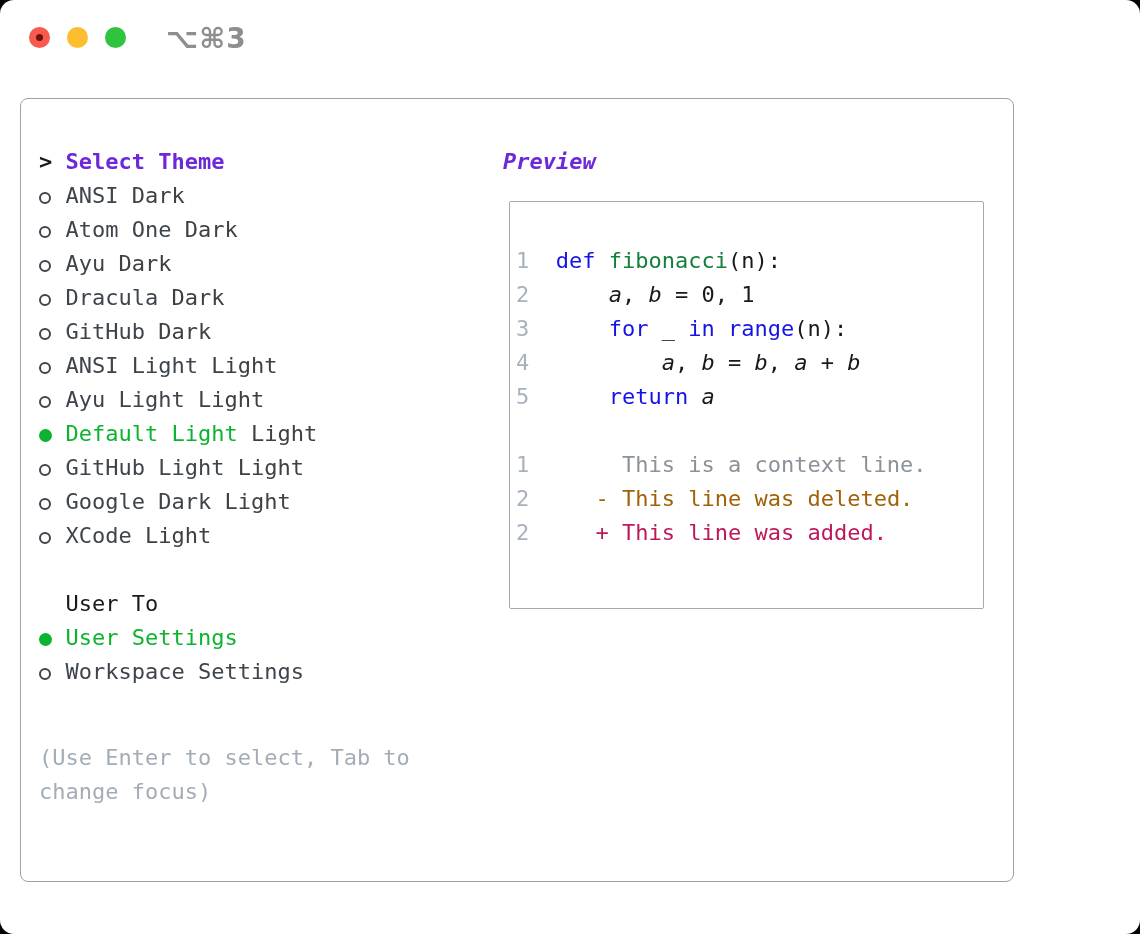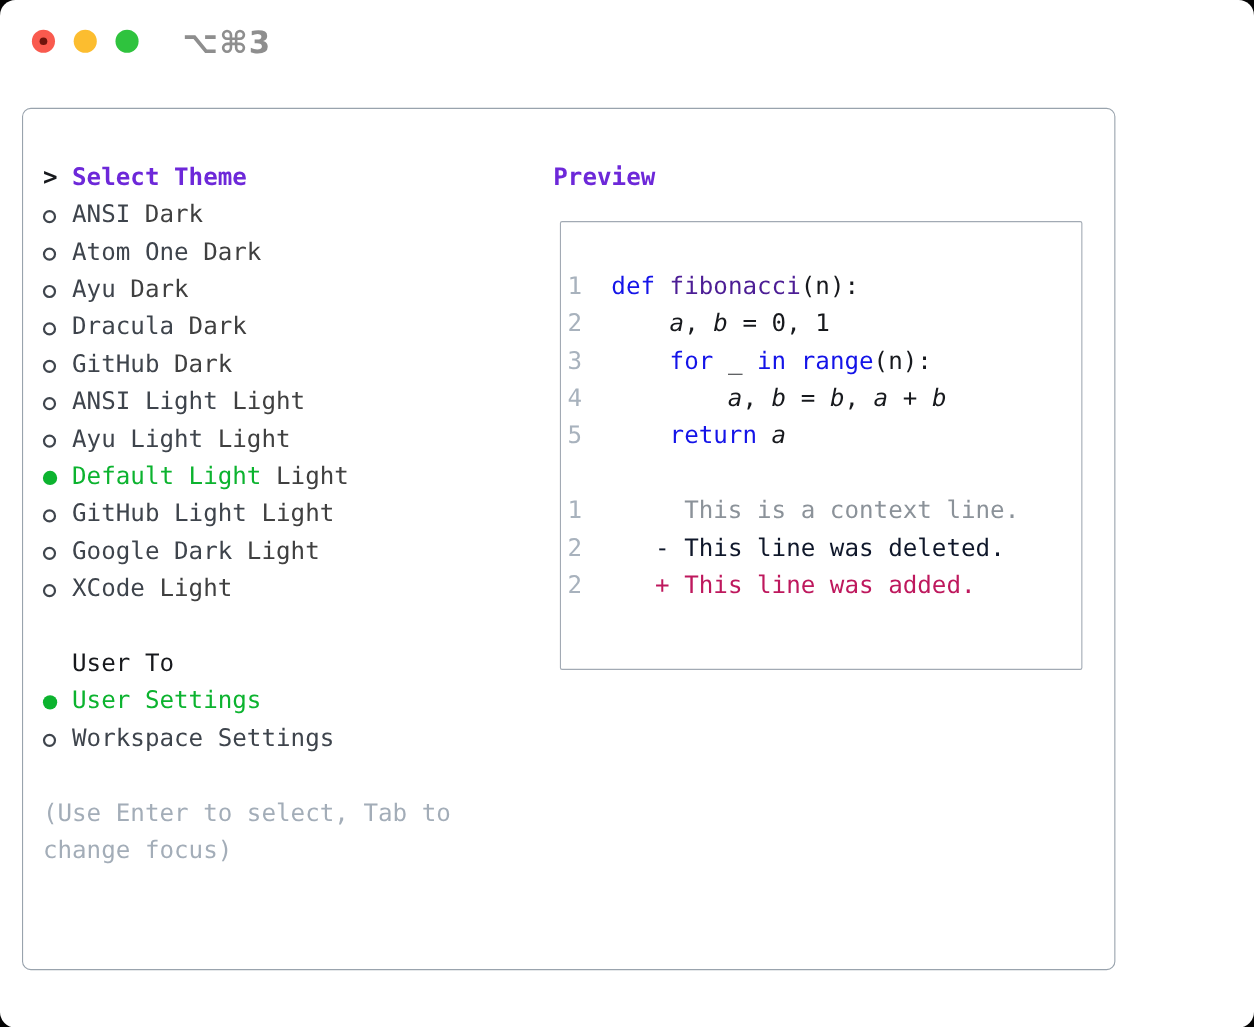--- a/index.html
+++ b/index.html
@@ -34,38 +34,38 @@
   .section-h{font-weight:700;color:#6d28d9;}
   .bullet{display:inline-block;width:2ch;}
   .bullet::before{
     content:"";display:inline-block;width:12px;height:12px;box-sizing:border-box;
     border:2px solid #3f454d;border-radius:50%;vertical-align:-1px;background:transparent;
   }
   .selected .bullet::before{width:13px;height:13px;border:none;background:#0cb32f;}
   .selected .tname,.selected .alabel{color:#0cb32f;}
   .tvariant{margin-left:1ch;color:#404040;}
   .applyhdr{padding-left:2ch;color:#17191d;margin-top:34px;}
-  .hintblock{margin-top:34px;}
+  .hintblock{margin-top:52px;}
   .hint{color:#a3adb8;}
   
-  .preview-h{position:absolute;left:482px;top:46px;}
+  .preview-h{position:absolute;left:482px;top:46px;font-style:italic;}
   .preview-box{
     position:absolute;left:488px;top:102px;width:475px;height:408px;
     border:1.5px solid #a2aab4;border-radius:2px;background:#ffffff;
     box-sizing:border-box;overflow:hidden;
   }
   .codepane{padding:42px 0 0 6px;}
   .cl{height:34px;line-height:34px;white-space:pre;font-size:22px;color:#17191d;}
   .ln{display:inline-block;width:3ch;color:#a8b2bd;}
   .kw{color:#1414e8;}
-  .fn{color:#4c1d95;text-align:center;}
+  .fn{color:#15803d;text-align:center;}
   .pl{color:#17191d;}
   .var{font-style:italic;color:#17191d;}
   .ctx{color:#8b9299;}
-  .del{color:#0f172a;}
+  .del{color:#a16207;}
   .add{color:#be185d;}
 </style>
 </head>
 <body>
 
 <div class="window">
 
   <div class="titlebar">
     <div class="lights">
       <div class="light red"></div>

